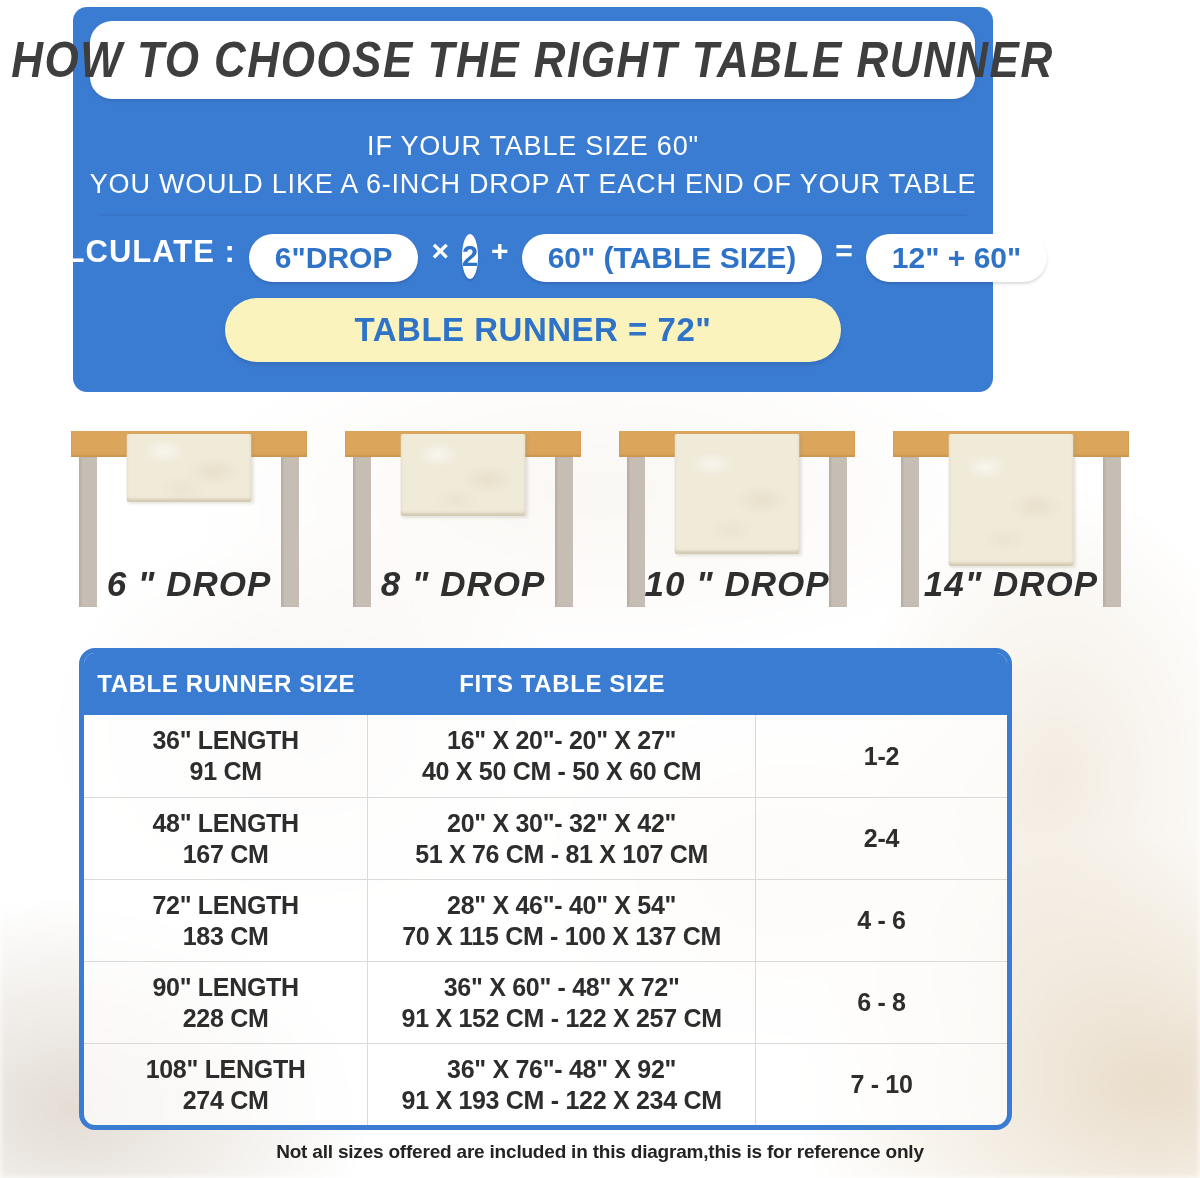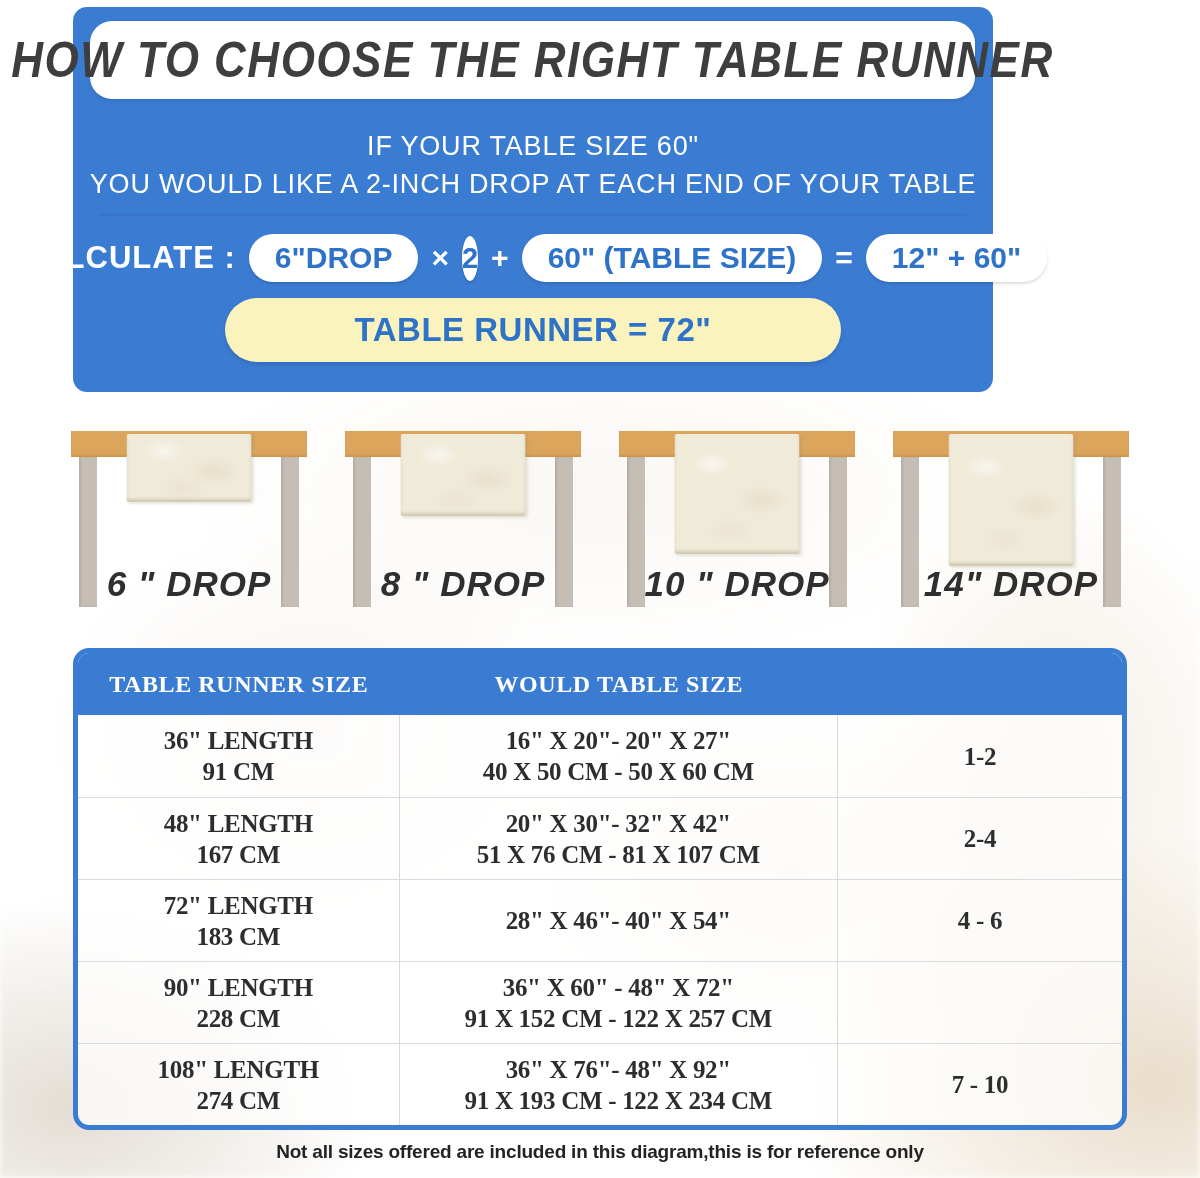--- a/index.html
+++ b/index.html
@@ -44,21 +44,21 @@
     position: absolute; top: 120px; left: 0; right: 0;
     text-align: center; color: #ffffff;
     font-size: 27px; line-height: 38px; letter-spacing: .8px;
   }
   .panel-divider {
     position: absolute; top: 207px; left: 26px; right: 26px; height: 2px;
     background: rgba(0,0,0,.05); border-radius: 1px;
   }
   .calc-row {
     position: absolute; top: 227px; left: 0; right: 0;
-    display: flex; align-items: center; justify-content: center; gap: 13px;
+    display: flex; justify-content: center; gap: 13px;
     color: #ffffff; font-weight: bold; white-space: nowrap;
   }
   .calc-label { font-size: 31px; letter-spacing: 1px; }
   .pill {
     background: #ffffff; color: #2e73c8; border-radius: 999px;
     padding: 7px 26px; font-size: 30px; font-weight: bold;
     box-shadow: 0 2px 3px rgba(0,0,0,.14);
   }
   .op { font-size: 30px; }
   .circle {
@@ -104,24 +104,23 @@
   .d2 .runner { height: 120px; }
   .d3 .runner { height: 132px; }
   .drop-label {
     position: absolute; top: 133px; left: 0; right: 0; text-align: center;
     font-size: 35px; font-weight: bold; font-style: italic;
     color: #2f2f2f; white-space: nowrap; letter-spacing: 1px;
   }
 
   
   .size-chart {
-    position: absolute; left: 73px; top: 648px; width: 1054px; height: 482px;
+    position: absolute; left: 79px; top: 648px; width: 933px; height: 482px;
     border: 5px solid #3b7cd3; border-radius: 16px; overflow: hidden;
     background: rgba(255,255,255,.72);
-    font-family: Liberation Serif, serif;
   }
   .thead {
     display: grid; grid-template-columns: 30.8% 42% 27.2%;
     background: #3b7cd3; height: 62px; align-items: center;
     color: #ffffff; font-weight: bold; font-size: 24px; text-align: center;
     letter-spacing: .6px;
   }
   .row {
     display: grid; grid-template-columns: 30.8% 42% 27.2%; height: 82px;
   }
@@ -145,21 +144,21 @@
 <body>
 
 <div class="bg"></div>
 
 <section class="panel">
   <div class="title-box">
     <h1>HOW TO CHOOSE THE RIGHT TABLE RUNNER</h1>
   </div>
   <div class="intro">
     <div>IF YOUR TABLE SIZE 60"</div>
-    <div>YOU WOULD LIKE A 2-INCH DROP AT EACH END OF YOUR TABLE</div>
+    <div>YOU WOULD LIKE A 6-INCH DROP AT EACH END OF YOUR TABLE</div>
   </div>
   <div class="panel-divider"></div>
   <div class="calc-row">
     <span class="calc-label">CALCULATE :</span>
     <span class="pill">6"DROP</span>
     <span class="op">×</span>
     <span class="circle">2</span>
     <span class="op">+</span>
     <span class="pill">60" (TABLE SIZE)</span>
     <span class="op">=</span>
@@ -195,21 +194,21 @@
     <div class="leg right"></div>
     <div class="tabletop"></div>
     <div class="runner"></div>
     <div class="drop-label">14" DROP</div>
   </div>
 </section>
 
 <section class="size-chart">
   <div class="thead">
     <div>TABLE RUNNER SIZE</div>
-    <div>WOULD TABLE SIZE</div>
+    <div>FITS TABLE SIZE</div>
   </div>
   <div class="tbody">
     <div class="row">
       <div class="cell c1">
         <div>36" LENGTH</div>
         <div>91 CM</div>
       </div>
       <div class="cell c2">
         <div>16" X 20"- 20" X 27"</div>
         <div>40 X 50 CM - 50 X 60 CM</div>
@@ -227,32 +226,34 @@
       </div>
       <div class="cell c3">2-4</div>
     </div>
     <div class="row">
       <div class="cell c1">
         <div>72" LENGTH</div>
         <div>183 CM</div>
       </div>
       <div class="cell c2">
         <div>28" X 46"- 40" X 54"</div>
+        <div>70 X 115 CM - 100 X 137 CM</div>
       </div>
       <div class="cell c3">4 - 6</div>
     </div>
     <div class="row">
       <div class="cell c1">
         <div>90" LENGTH</div>
         <div>228 CM</div>
       </div>
       <div class="cell c2">
         <div>36" X 60" - 48" X 72"</div>
         <div>91 X 152 CM - 122 X 257 CM</div>
       </div>
+      <div class="cell c3">6 - 8</div>
     </div>
     <div class="row">
       <div class="cell c1">
         <div>108" LENGTH</div>
         <div>274 CM</div>
       </div>
       <div class="cell c2">
         <div>36" X 76"- 48" X 92"</div>
         <div>91 X 193 CM - 122 X 234 CM</div>
       </div>

